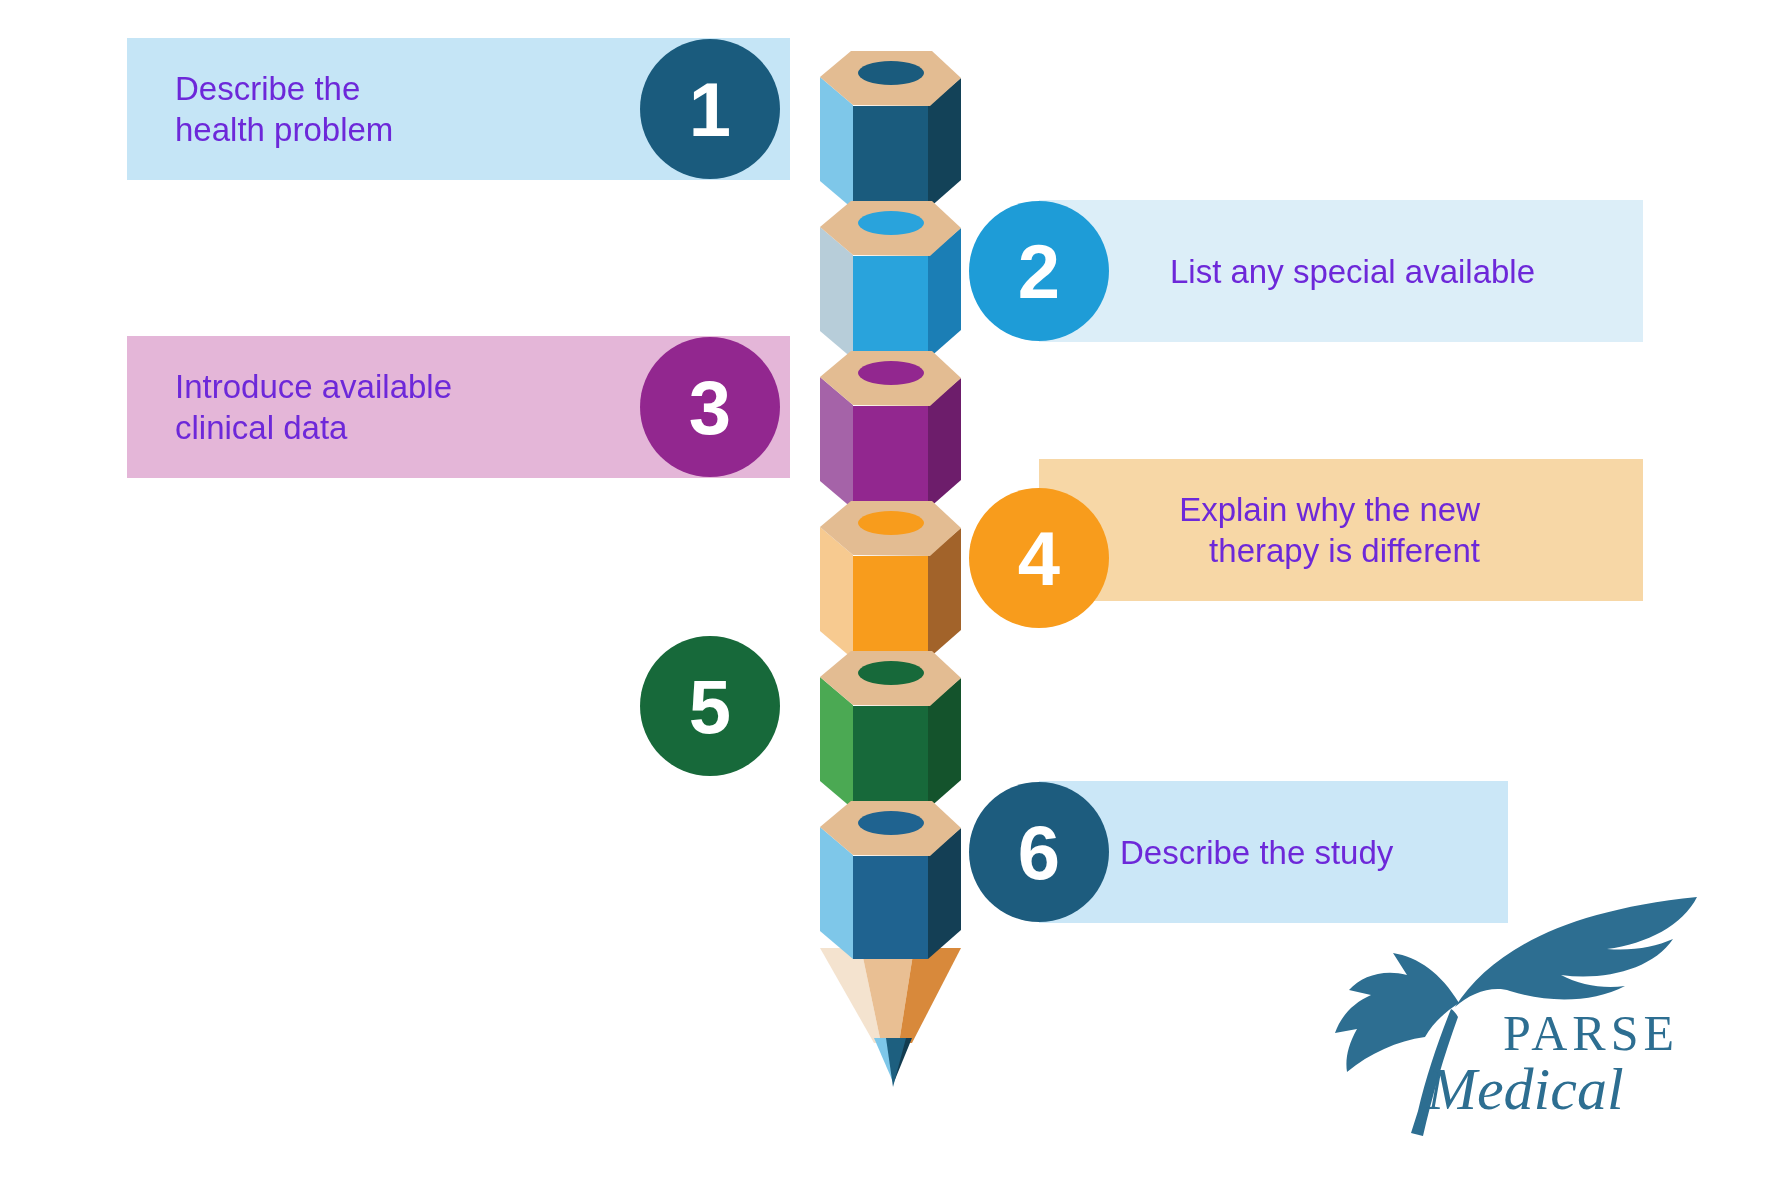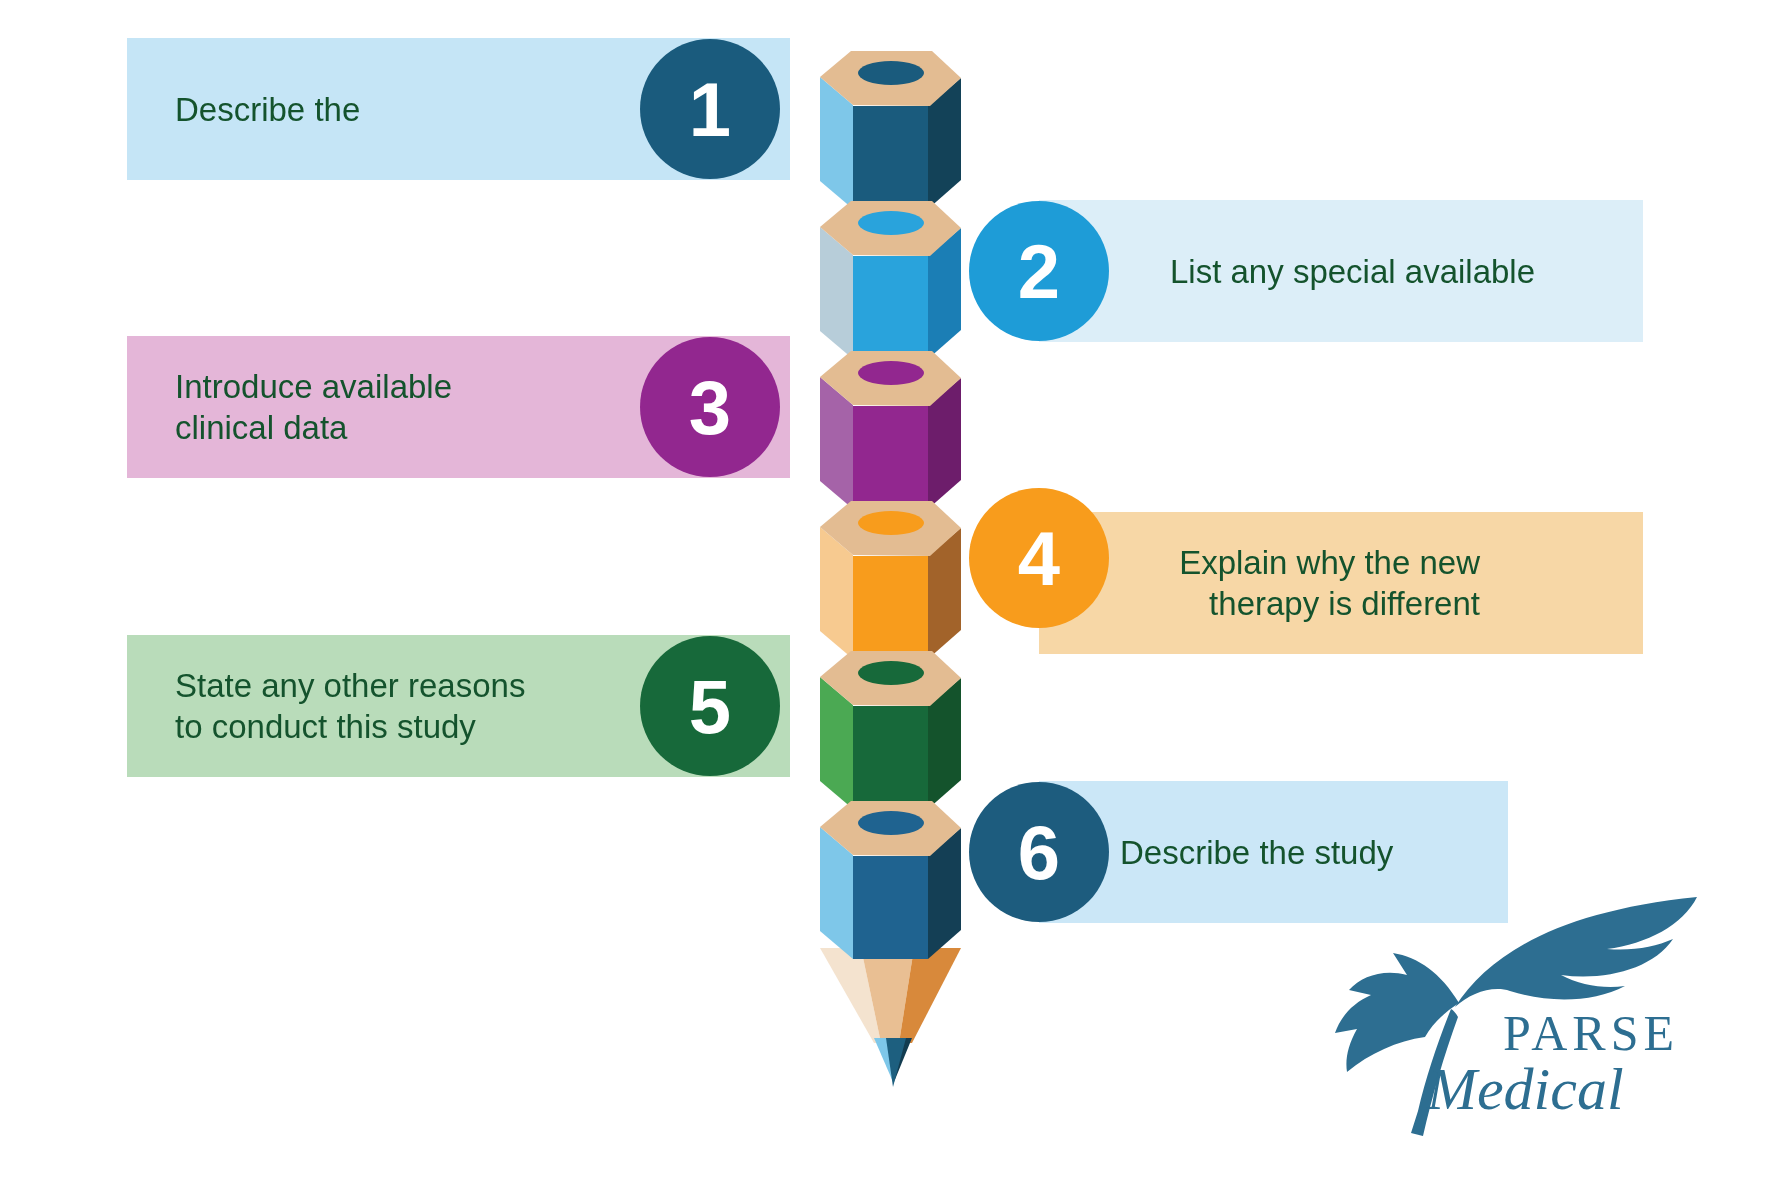--- a/index.html
+++ b/index.html
@@ -1,24 +1,24 @@
 <!DOCTYPE html>
 <html><head>
 <meta charset="utf-8">
 <style>
   html,body{margin:0;padding:0;background:#ffffff;}
   .canvas{position:relative;width:1772px;height:1182px;background:#ffffff;overflow:hidden;
           font-family:"Liberation Sans","DejaVu Sans",sans-serif;}
   .banner{position:absolute;height:142px;display:flex;flex-direction:column;justify-content:center;}
-  .banner .bline{font-size:33px;line-height:41px;color:#14532d;white-space:pre;}
+  .banner .bline{font-size:33px;line-height:41px;color:#6d28d9;white-space:pre;}
   #b1{left:127px;top:38px;width:663px;padding-left:48px;box-sizing:border-box;}
   #b3{left:127px;top:336px;width:663px;padding-left:48px;box-sizing:border-box;}
   #b5{left:127px;top:635px;width:663px;padding-left:48px;box-sizing:border-box;}
   #b2{left:1039px;top:200px;width:604px;padding-left:131px;box-sizing:border-box;}
-  #b4{left:1039px;top:512px;width:604px;padding-right:163px;box-sizing:border-box;text-align:right;}
+  #b4{left:1039px;top:459px;width:604px;padding-right:163px;box-sizing:border-box;text-align:right;}
   #b6{left:1039px;top:781px;width:469px;padding-left:81px;box-sizing:border-box;}
   .numcircle{position:absolute;width:140px;height:140px;border-radius:50%;
              display:flex;align-items:center;justify-content:center;
              color:#ffffff;font-size:76px;font-weight:bold;}
   #c1{left:640px;top:39px;}
   #c2{left:969px;top:201px;}
   #c3{left:640px;top:337px;}
   #c4{left:969px;top:488px;}
   #c5{left:640px;top:636px;}
   #c6{left:969px;top:782px;}
@@ -27,35 +27,32 @@
   .logo-top{font-family:"Liberation Serif","DejaVu Serif",serif;font-size:50px;letter-spacing:5px;}
   .logo-bottom{font-family:"Liberation Serif","DejaVu Serif",serif;font-size:60px;font-style:italic;}
 </style>
 </head>
 <body>
 
 <div class="canvas">
 
   <div class="banner" id="b1" style="background-color: rgb(197, 229, 246);">
     <div class="bline">Describe the</div>
+    <div class="bline">health problem</div>
   </div>
   <div class="banner" id="b2" style="background-color: rgb(220, 238, 248);">
     <div class="bline">List any special available</div>
   </div>
   <div class="banner" id="b3" style="background-color: rgb(228, 182, 216);">
     <div class="bline">Introduce available</div>
     <div class="bline">clinical data</div>
   </div>
   <div class="banner" id="b4" style="background-color: rgb(247, 215, 166);">
     <div class="bline">Explain why the new</div>
     <div class="bline">therapy is different</div>
-  </div>
-  <div class="banner" id="b5" style="background-color: rgb(185, 220, 186);">
-    <div class="bline">State any other reasons</div>
-    <div class="bline">to conduct this study</div>
   </div>
   <div class="banner" id="b6" style="background-color: rgb(203, 231, 247);">
     <div class="bline">Describe the study</div>
   </div>
 
   <div class="numcircle" id="c1" style="background-color: rgb(26, 91, 125);">1</div>
   <div class="numcircle" id="c2" style="background-color: rgb(30, 156, 215);">2</div>
   <div class="numcircle" id="c3" style="background-color: rgb(146, 39, 143);">3</div>
   <div class="numcircle" id="c4" style="background-color: rgb(248, 156, 28);">4</div>
   <div class="numcircle" id="c5" style="background-color: rgb(23, 105, 58);">5</div>

